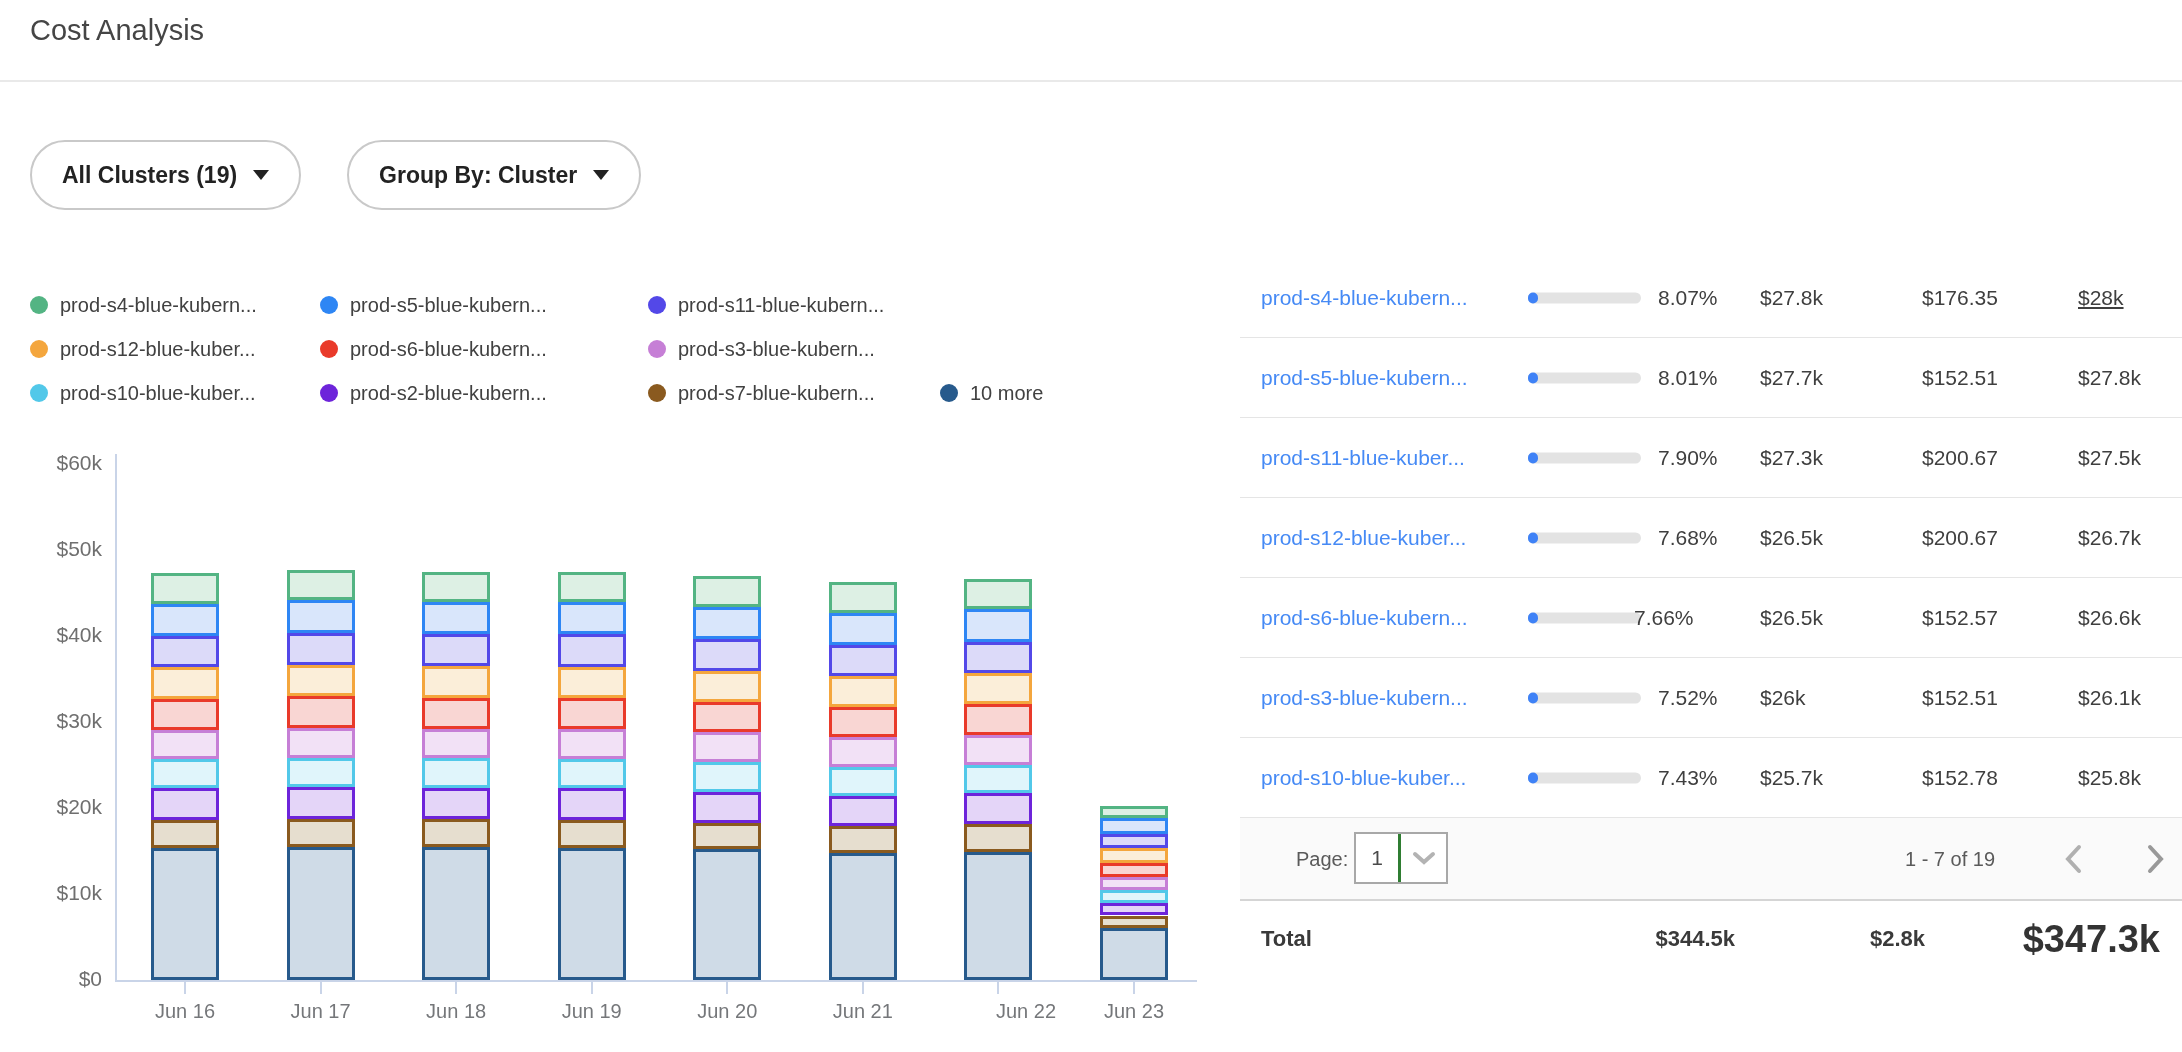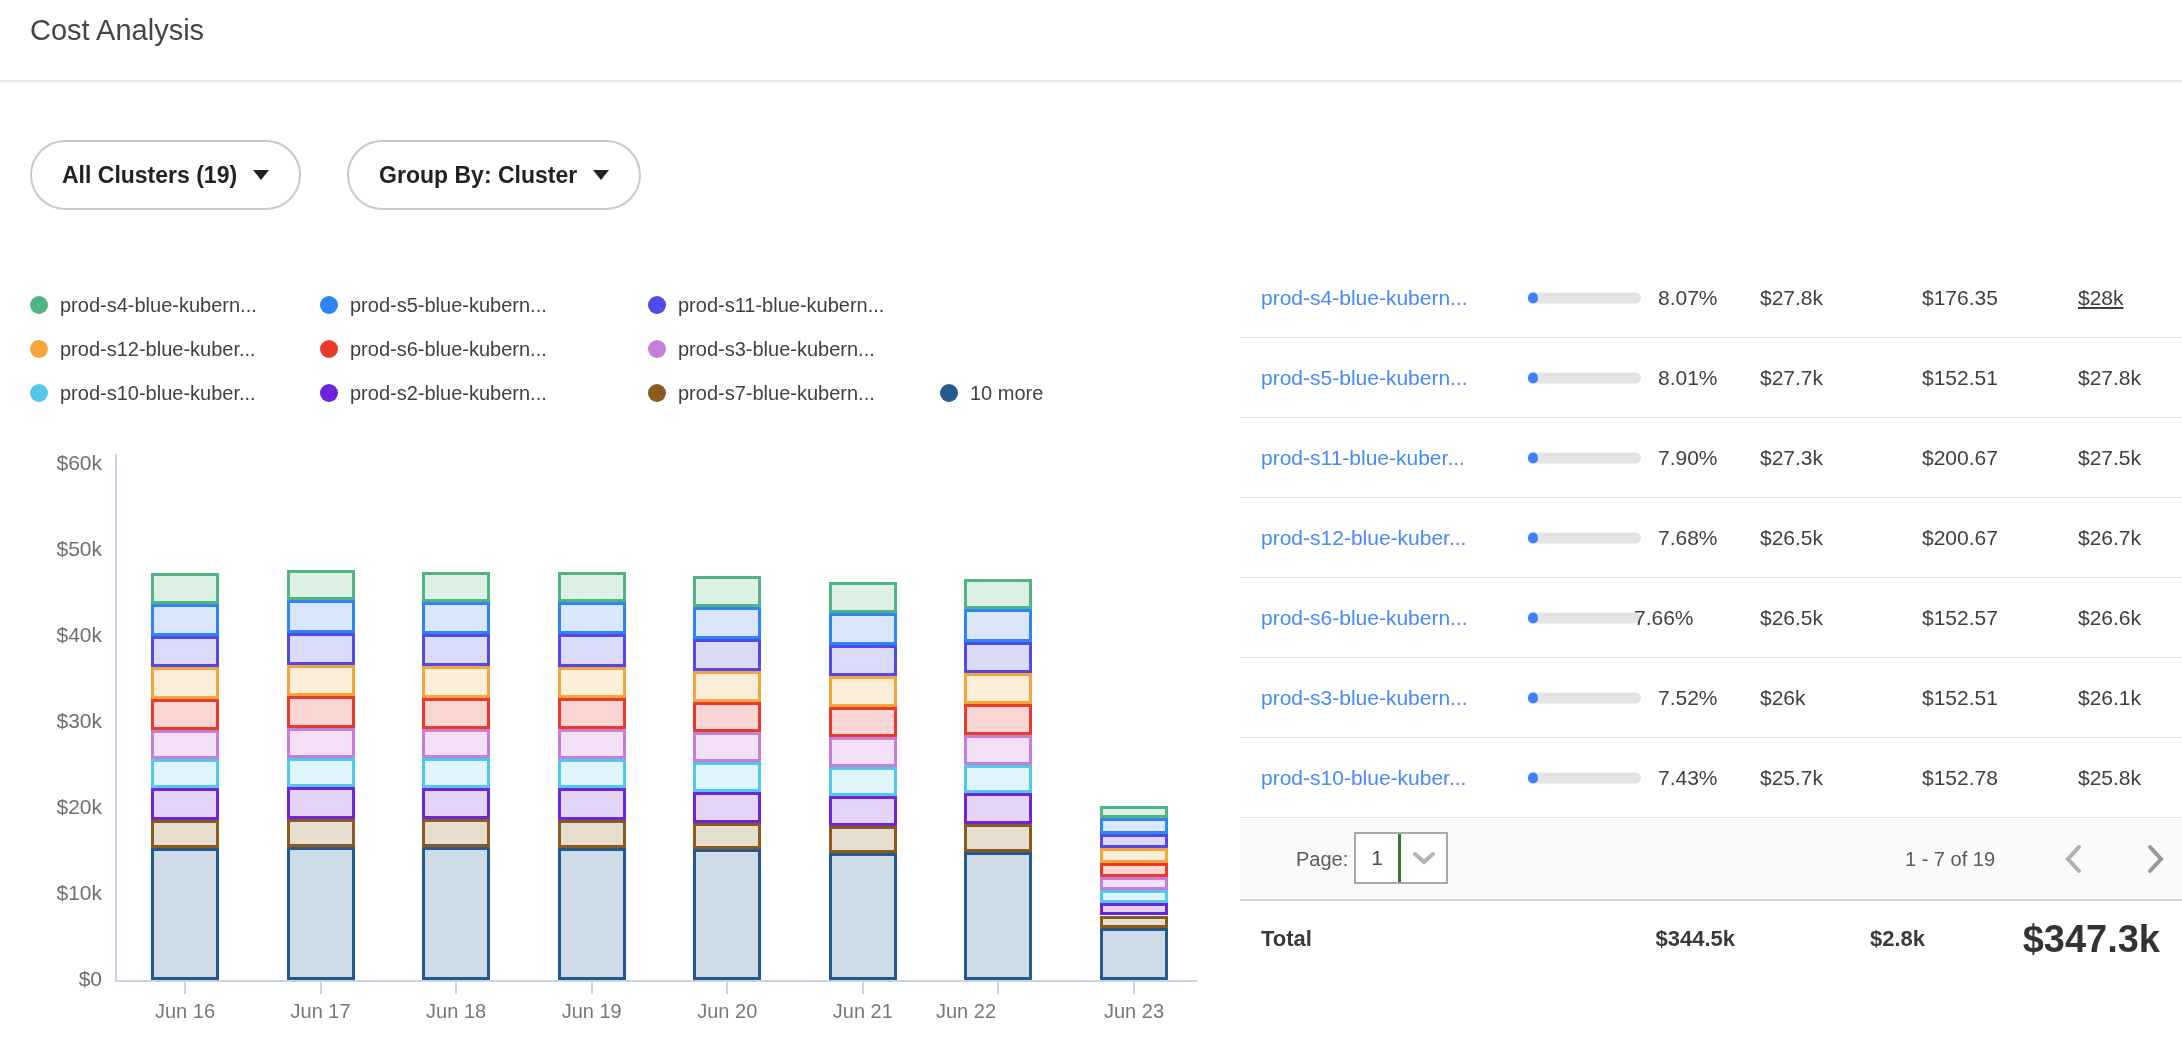--- a/index.html
+++ b/index.html
@@ -212,21 +212,21 @@
     <div class="seg" style="left: 934.42px; width: 68px; top: 394.34px; height: 27.52px; border: 3px solid rgb(138, 90, 31); background: rgb(230, 222, 207);"></div>
     <div class="seg" style="left: 934.42px; width: 68px; top: 363.38px; height: 30.96px; border: 3px solid rgb(109, 36, 218); background: rgb(228, 213, 248);"></div>
     <div class="seg" style="left: 934.42px; width: 68px; top: 335px; height: 28.38px; border: 3px solid rgb(82, 200, 233); background: rgb(224, 245, 251);"></div>
     <div class="seg" style="left: 934.42px; width: 68px; top: 304.9px; height: 30.1px; border: 3px solid rgb(198, 127, 214); background: rgb(242, 225, 246);"></div>
     <div class="seg" style="left: 934.42px; width: 68px; top: 273.94px; height: 30.96px; border: 3px solid rgb(233, 58, 42); background: rgb(249, 214, 211);"></div>
     <div class="seg" style="left: 934.42px; width: 68px; top: 242.98px; height: 30.96px; border: 3px solid rgb(244, 166, 61); background: rgb(251, 238, 217);"></div>
     <div class="seg" style="left: 934.42px; width: 68px; top: 212.02px; height: 30.96px; border: 3px solid rgb(83, 72, 232); background: rgb(220, 218, 249);"></div>
     <div class="seg" style="left: 934.42px; width: 68px; top: 179.34px; height: 32.68px; border: 3px solid rgb(46, 134, 244); background: rgb(217, 230, 251);"></div>
     <div class="seg" style="left: 934.42px; width: 68px; top: 149.24px; height: 30.1px; border: 3px solid rgb(83, 180, 131); background: rgb(221, 240, 228);"></div>
     <div class="axis" style="left: 967.42px; top: 552px; width: 2px; height: 12px;"></div>
-    <div class="xlab" style="left: 866px; top: 570px;">Jun 22</div>
+    <div class="xlab" style="left: 926px; top: 570px;">Jun 22</div>
     <div class="seg" style="left: 1069.99px; width: 68px; top: 497.54px; height: 52.46px; border: 3px solid rgb(39, 90, 140); background: rgb(207, 219, 231);"></div>
     <div class="seg" style="left: 1069.99px; width: 68px; top: 485.5px; height: 12.04px; border: 3px solid rgb(138, 90, 31); background: rgb(230, 222, 207);"></div>
     <div class="seg" style="left: 1069.99px; width: 68px; top: 472.6px; height: 12.9px; border: 3px solid rgb(109, 36, 218); background: rgb(228, 213, 248);"></div>
     <div class="seg" style="left: 1069.99px; width: 68px; top: 459.7px; height: 12.9px; border: 3px solid rgb(82, 200, 233); background: rgb(224, 245, 251);"></div>
     <div class="seg" style="left: 1069.99px; width: 68px; top: 446.8px; height: 12.9px; border: 3px solid rgb(198, 127, 214); background: rgb(242, 225, 246);"></div>
     <div class="seg" style="left: 1069.99px; width: 68px; top: 433.04px; height: 13.76px; border: 3px solid rgb(233, 58, 42); background: rgb(249, 214, 211);"></div>
     <div class="seg" style="left: 1069.99px; width: 68px; top: 418.42px; height: 14.62px; border: 3px solid rgb(244, 166, 61); background: rgb(251, 238, 217);"></div>
     <div class="seg" style="left: 1069.99px; width: 68px; top: 403.8px; height: 14.62px; border: 3px solid rgb(83, 72, 232); background: rgb(220, 218, 249);"></div>
     <div class="seg" style="left: 1069.99px; width: 68px; top: 388.32px; height: 15.48px; border: 3px solid rgb(46, 134, 244); background: rgb(217, 230, 251);"></div>
     <div class="seg" style="left: 1069.99px; width: 68px; top: 376.28px; height: 12.04px; border: 3px solid rgb(83, 180, 131); background: rgb(221, 240, 228);"></div>

